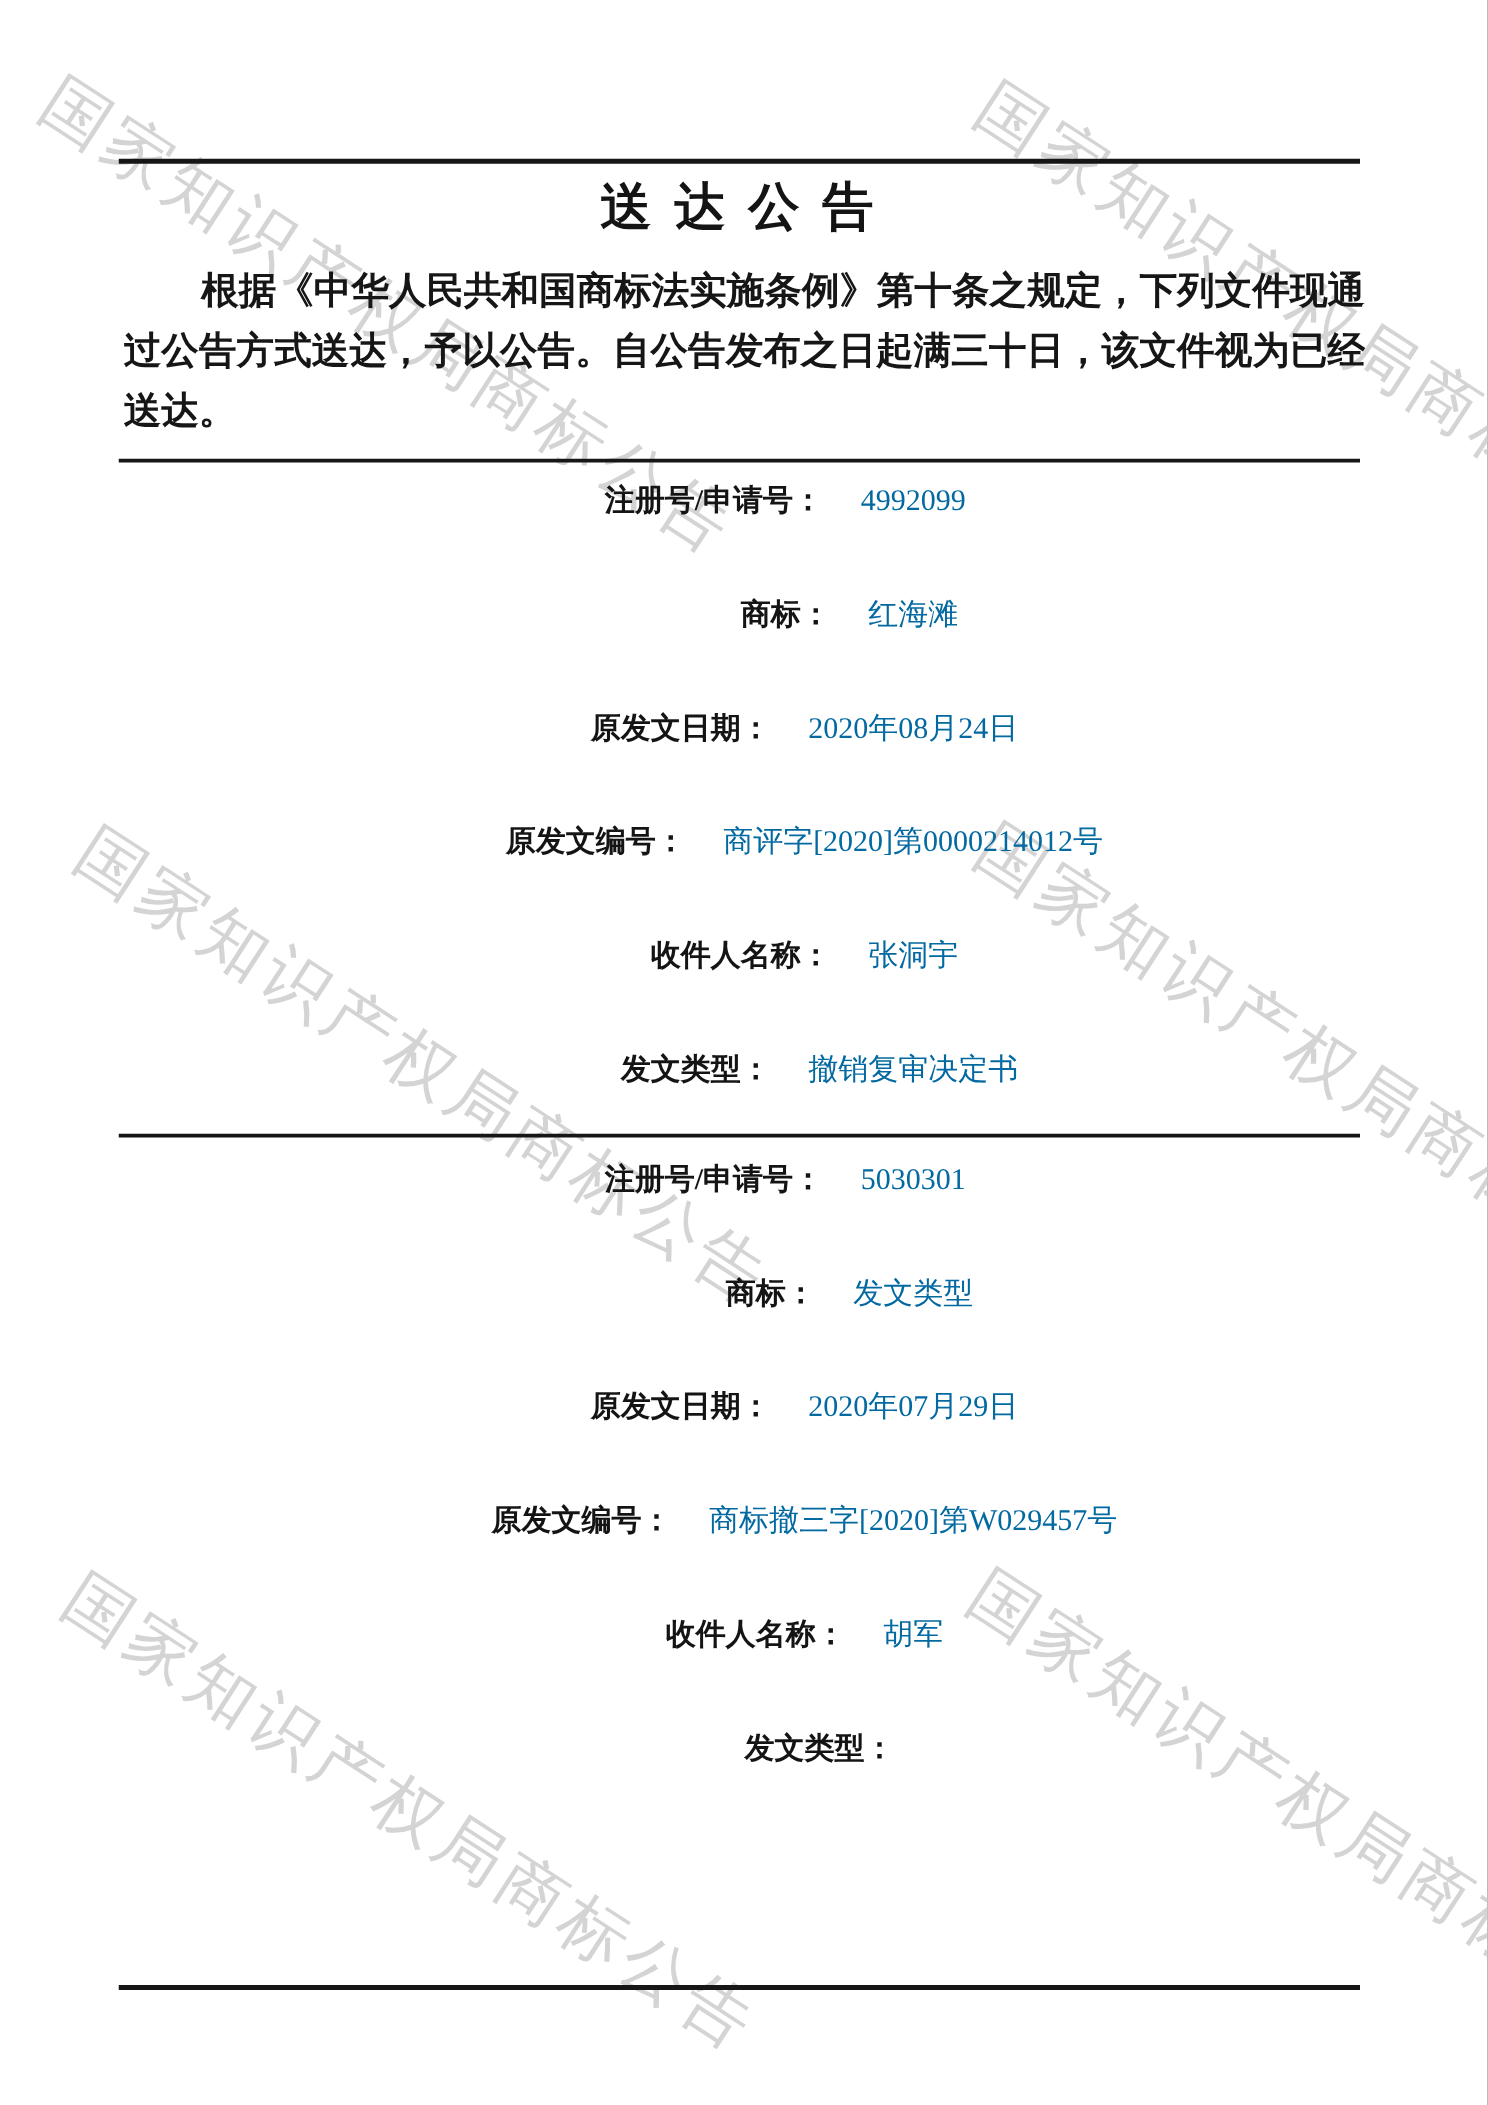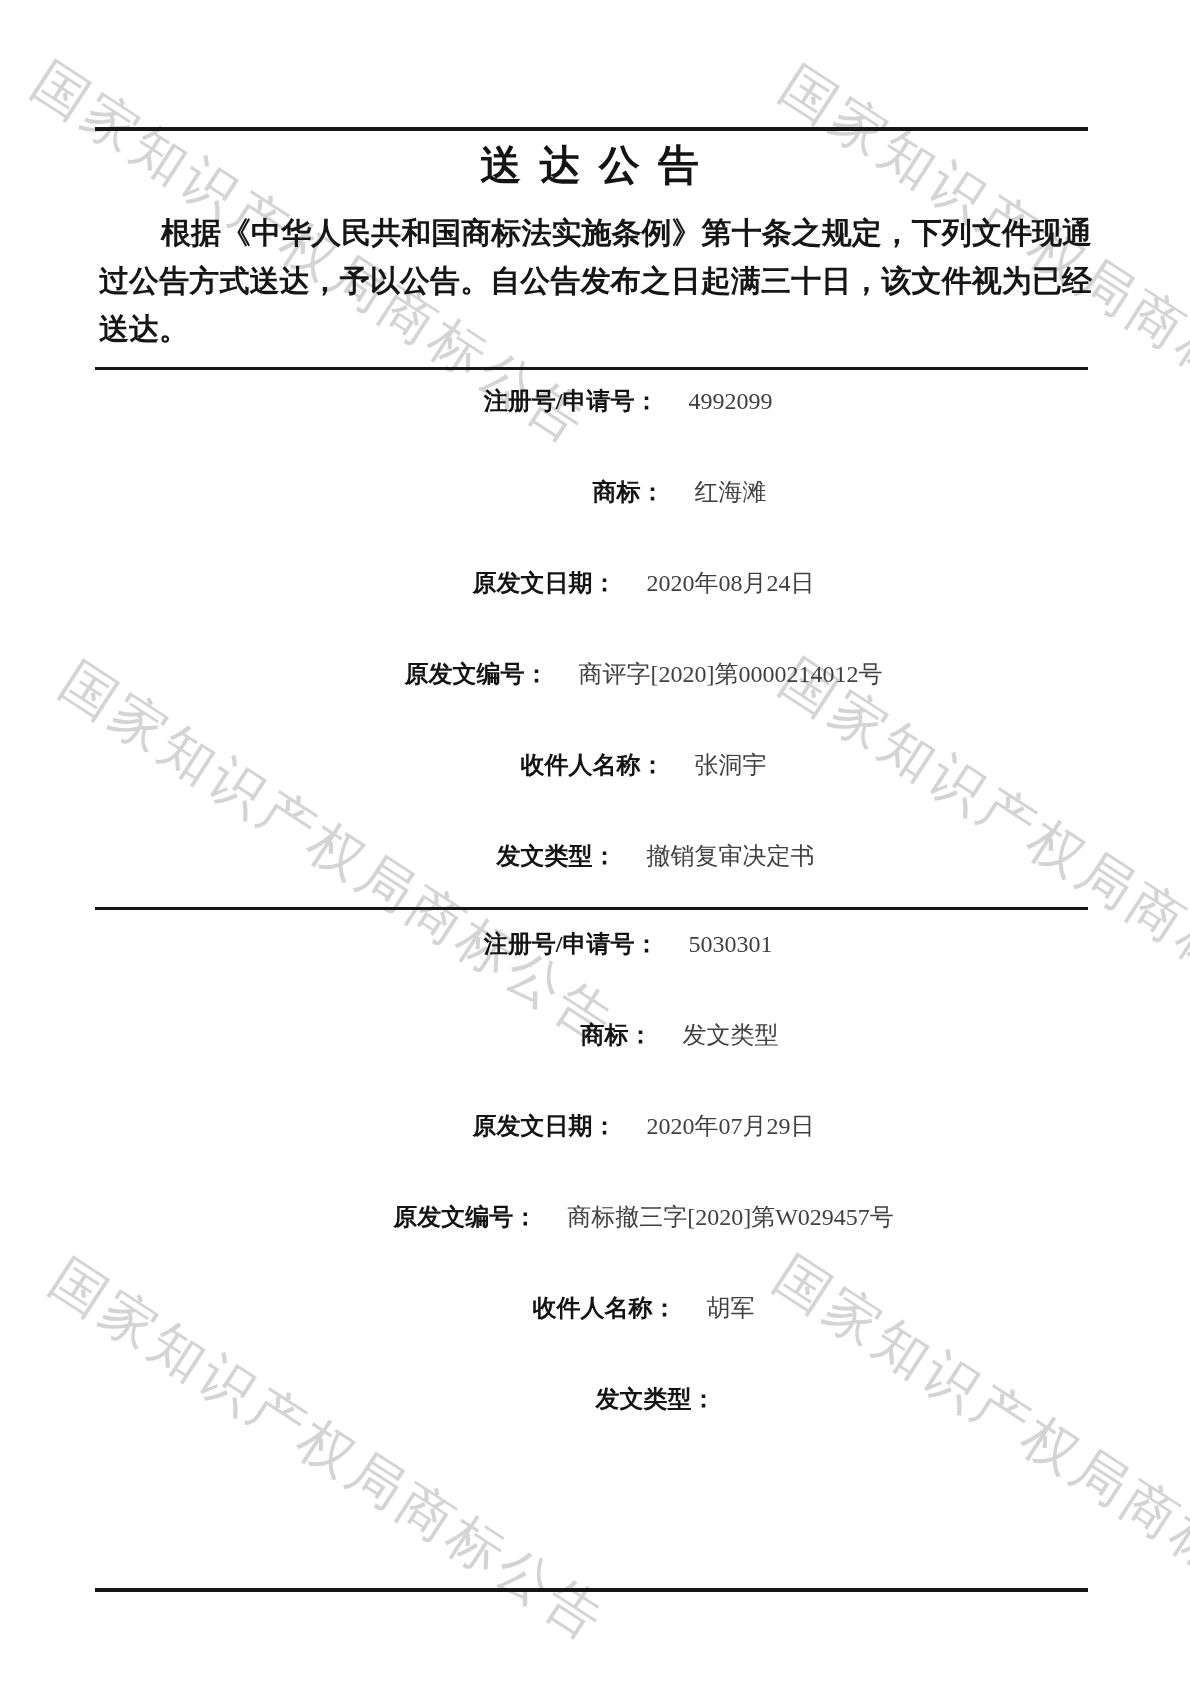--- a/index.html
+++ b/index.html
@@ -55,21 +55,21 @@
   .record { position:absolute; left:95px; width:993px; }
   .record-1 { top:386px; }
   .record-2 { top:929px; }
   .frow { height:91px; display:flex; align-items:flex-start; font-size:24px; line-height:30px;justify-content:center; }
   .flbl {
     display:inline-block; width:248px;
     text-align:right;
     font-weight:bold; color:#141414;
     flex:0 0 248px;
   }
-  .fval { margin-left:30px; color:#404040; }
+  .fval { margin-left:30px; color:#0369a1; }
 </style>
 </head>
 <body>
 
 <div class="page">
 
   <div class="wm" style="left: 58px; top: 46px; color: rgb(212, 212, 212);">国家知识产权局商标公告</div>
   <div class="wm" style="left: 806px; top: 50px; color: rgb(212, 212, 212);">国家知识产权局商标公告</div>
   <div class="wm" style="left: 86px; top: 646px; color: rgb(212, 212, 212);">国家知识产权局商标公告</div>
   <div class="wm" style="left: 806px; top: 643px; color: rgb(212, 212, 212);">国家知识产权局商标公告</div>

